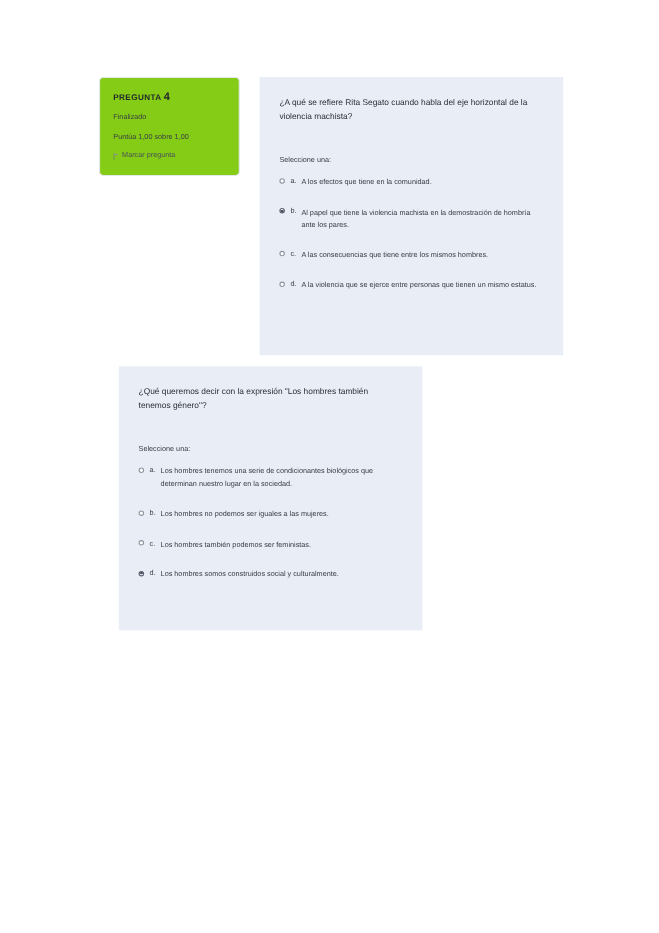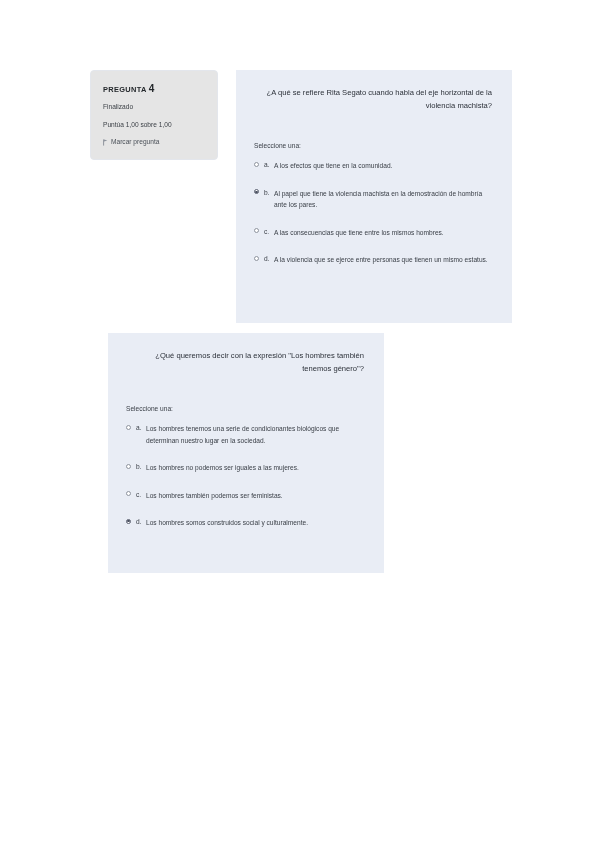--- a/index.html
+++ b/index.html
@@ -27,21 +27,21 @@
     position: absolute;
     display: flex;
     align-items: flex-start;
   }
   #block-q4 { left: 90px; top: 70px; }
   #block-q5 { left: 90px; top: 333px; }
 
   
   .infocard {
     width: 128px;
-    background: #e5e5e5;
+    background: #84cc16;
     border: 1px solid #e3e6ec;
     border-radius: 4px;
     box-sizing: border-box;
     padding: 13px 11px 13px 12px;
     flex: none;
   }
   .infocard-title {
     font-size: 7.4px;
     font-weight: bold;
     letter-spacing: 0.35px;
@@ -89,21 +89,20 @@
   #panel-q4 { width: 276px; padding: 16px 20px 22px 18px; min-height: 253px; }
   #panel-q5 { width: 276px; padding: 16px 20px 22px 18px; min-height: 240px; }
 
   .qtext {
     font-size: 7.6px;
     line-height: 1.75;
     color: #2b3038;
     font-weight: 500;
     margin: 0 0 30px 0;
     max-width: 240px;
-    text-align: right;
   }
 
   .select-label {
     font-size: 6.6px;
     color: #3b4048;
     margin-bottom: 11px;
     line-height: 1;
   }
 
   .options { margin: 0; padding: 0; list-style: none; }

